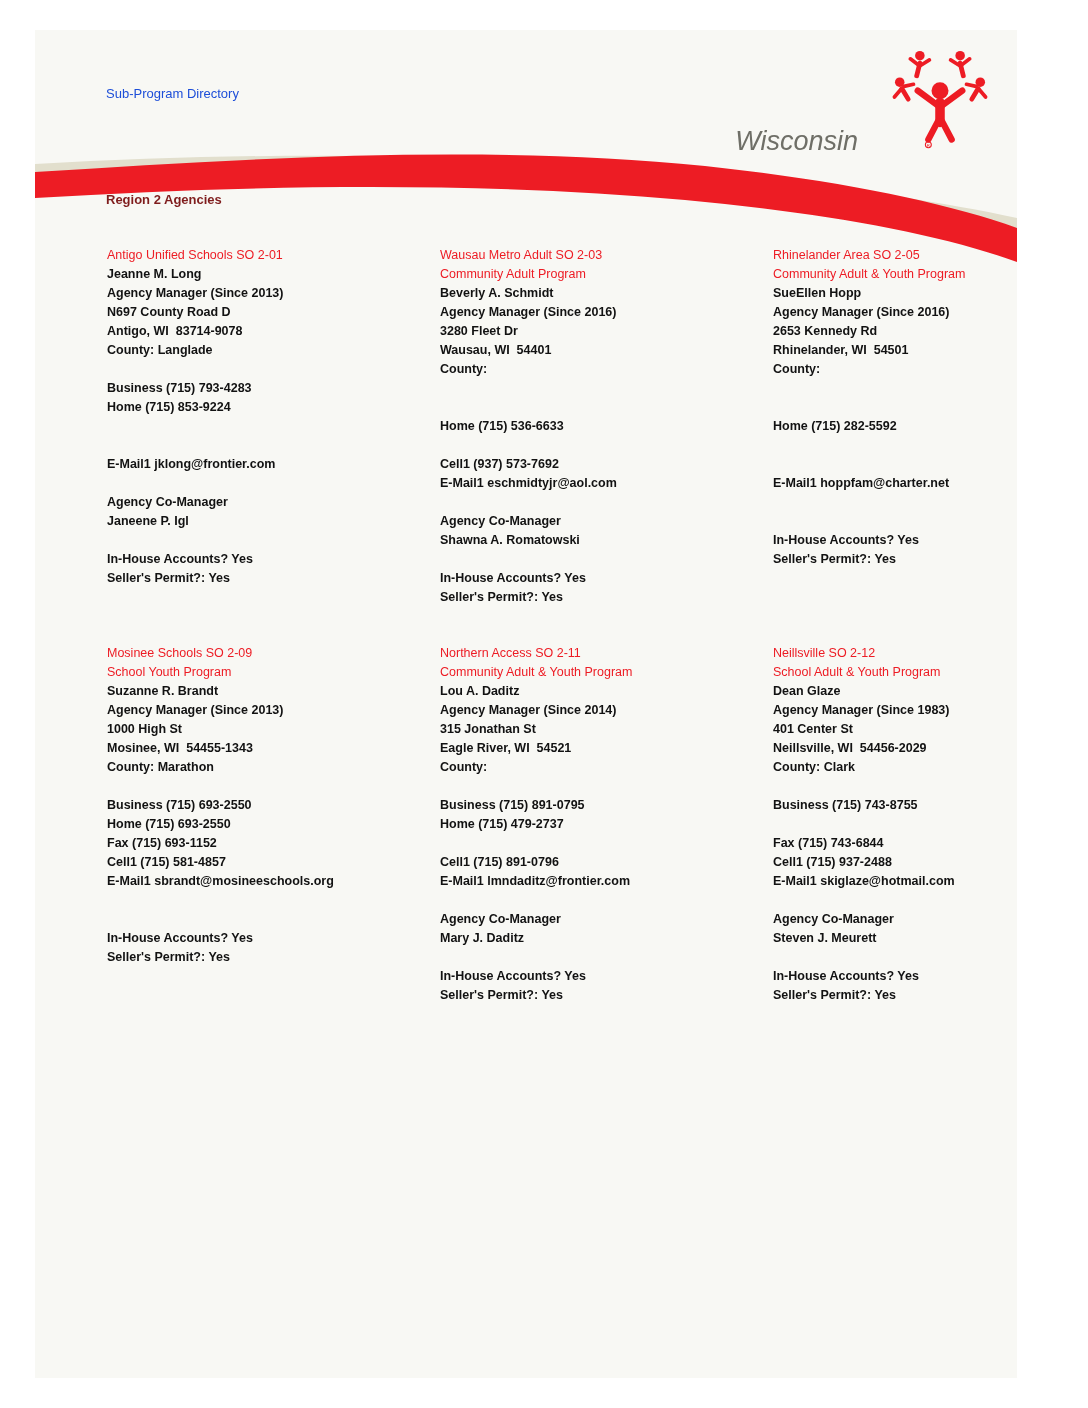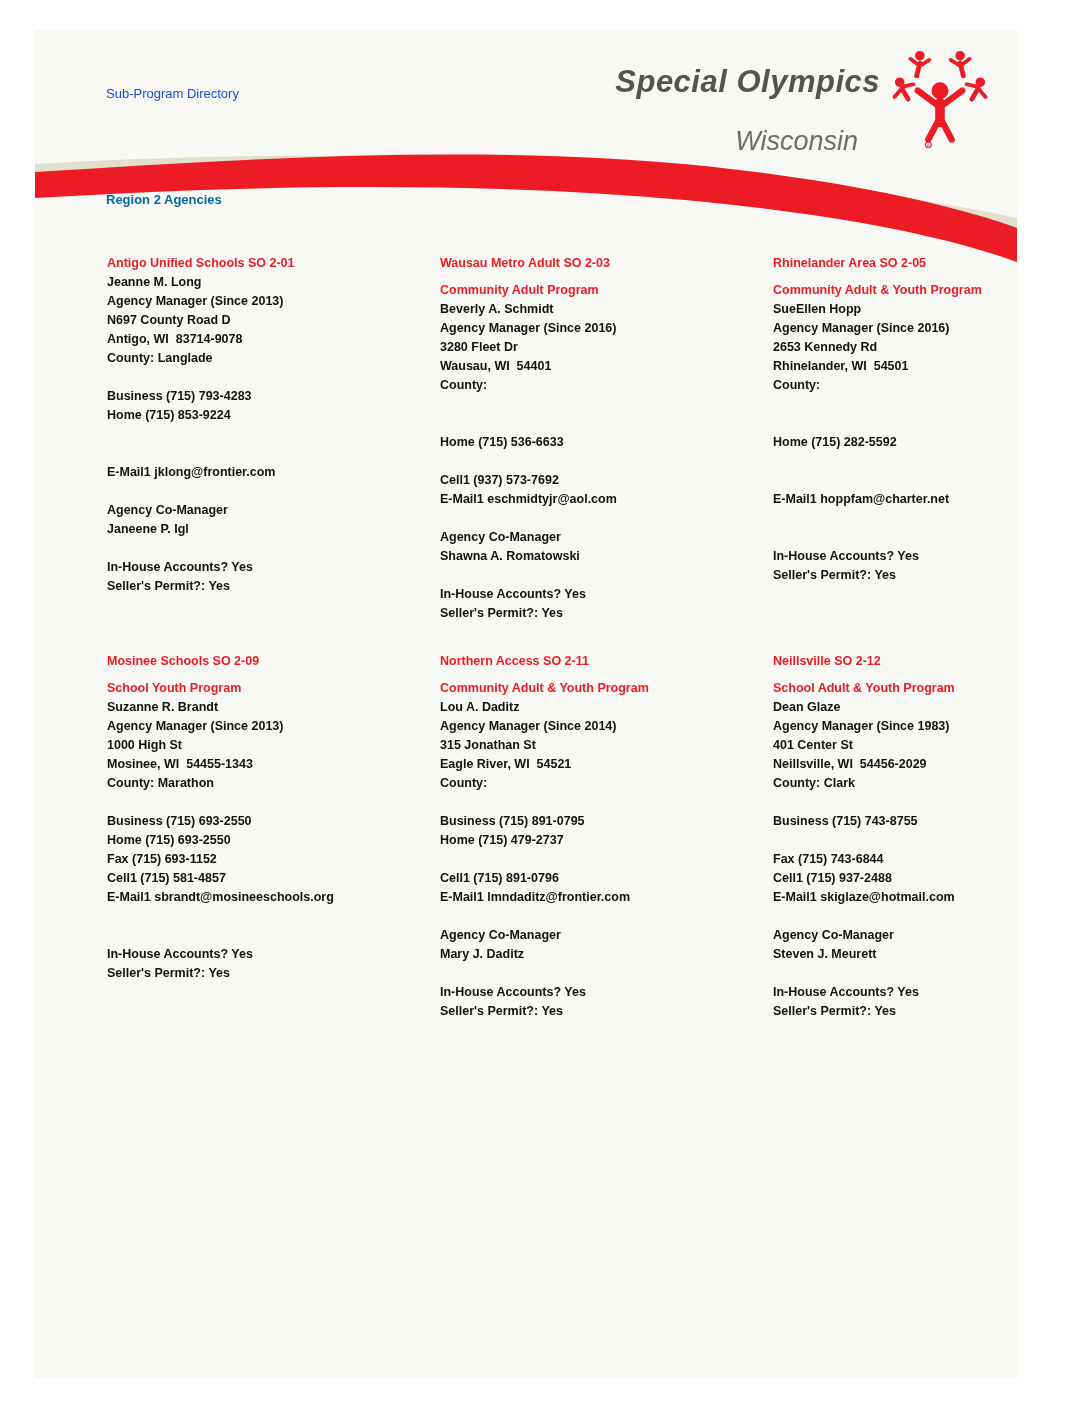--- a/index.html
+++ b/index.html
@@ -32,46 +32,45 @@
   .logo {
     position:absolute; left:852px; top:14px;
     width:106px; height:106px;
   }
   .swoosh {
     position:absolute; left:0; top:104px;
     width:982px; height:136px;
   }
   .section-title {
     position:absolute; left:71px; top:162px;
-    color:#0369a1; font-weight:bold; font-size:13px;
+    color:#7f1d1d; font-weight:bold; font-size:13px;
   }
   .agency {
     position:absolute; width:250px;
   }
   .row1 { top:216px; }
   .row2 { top:614px; }
   .c1 { left:72px; }
   .c2 { left:405px; }
   .c3 { left:738px; }
   .agency-name, .agency-program {
-    color:#ed1c24; font-weight:bold; font-size:12.5px; line-height:19px;margin-top:8px;
+    color:#ed1c24; font-weight:normal; font-size:12.5px; line-height:19px;
   }
   .line {
     font-weight:bold; font-size:12.5px; line-height:19px; height:19px;
     white-space:pre; color:#121212;
   }
 </style>
 </head>
 <body>
 
 <div class="page">
 
   <div class="doc-title">Sub-Program Directory</div>
 
-  <div class="brand">Special Olympics</div>
   <div class="brand-sub">Wisconsin</div>
 
   <div class="logo">
     <svg viewBox="0 0 100 100" width="106" height="106">
       <g stroke="#ed1c24" fill="none" stroke-linecap="round">
 
         <circle cx="50" cy="44" r="8" fill="#ed1c24" stroke="none"></circle>
         <path d="M50,55 L50,74" stroke-width="9"></path>
         <path d="M48,58 L29,44" stroke-width="6"></path>
         <path d="M52,58 L71,44" stroke-width="6"></path>

